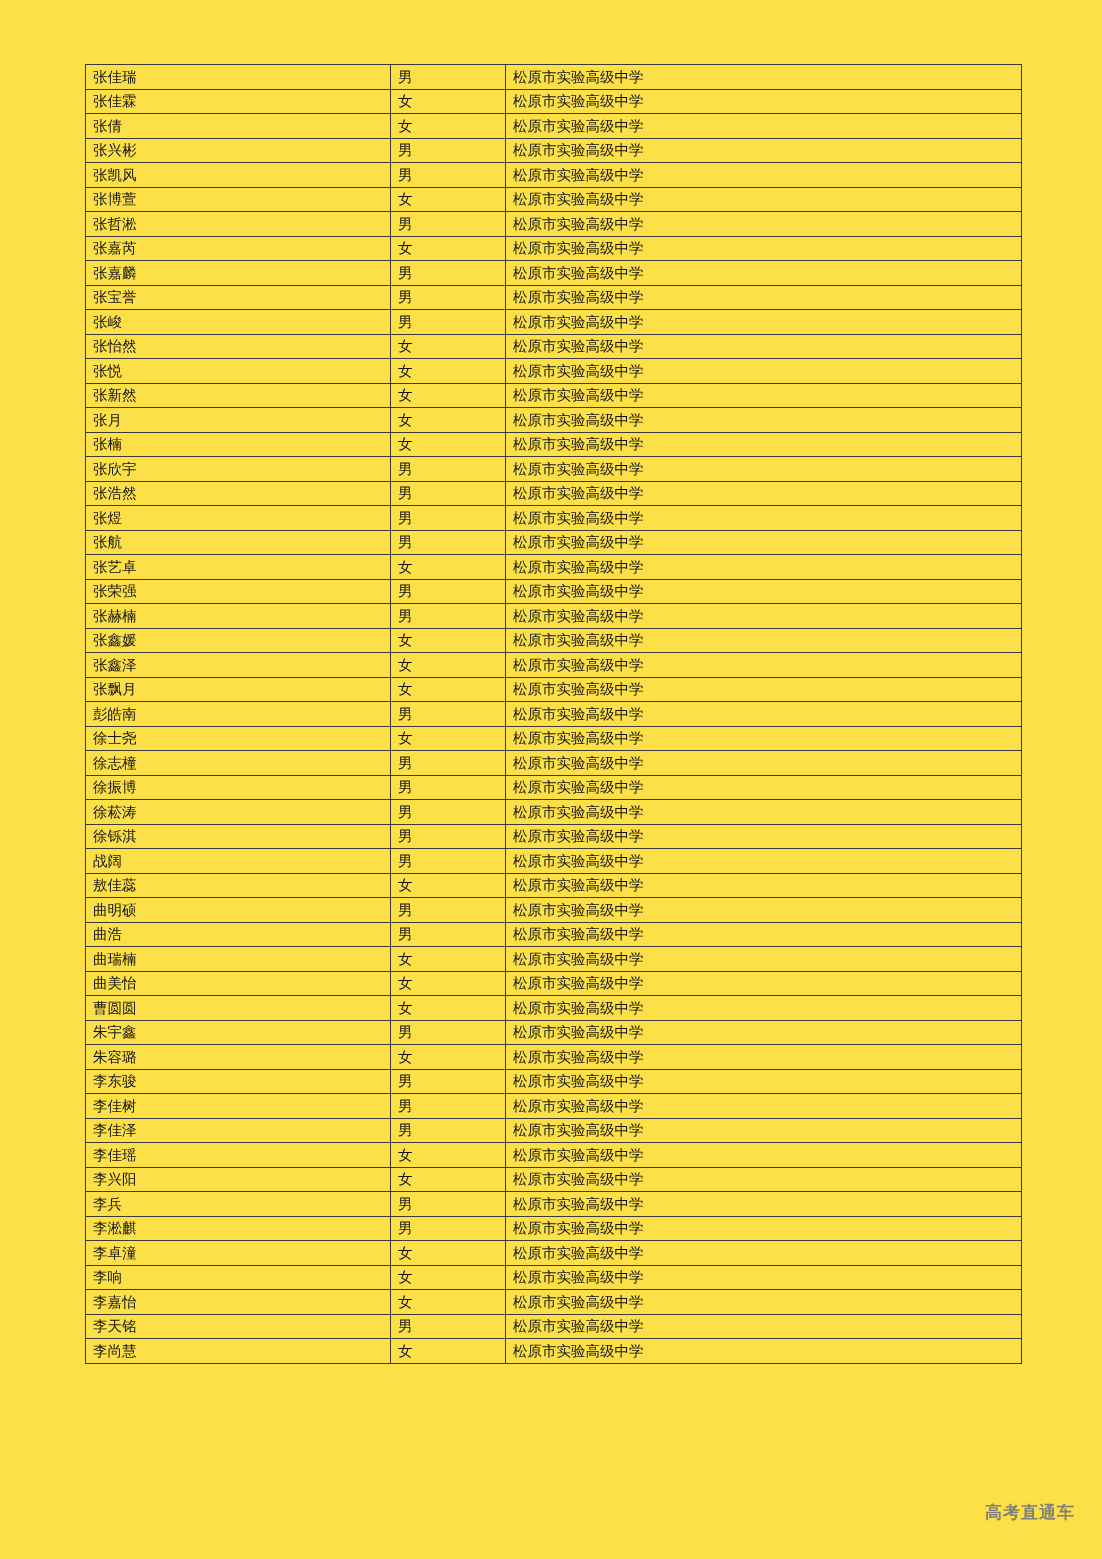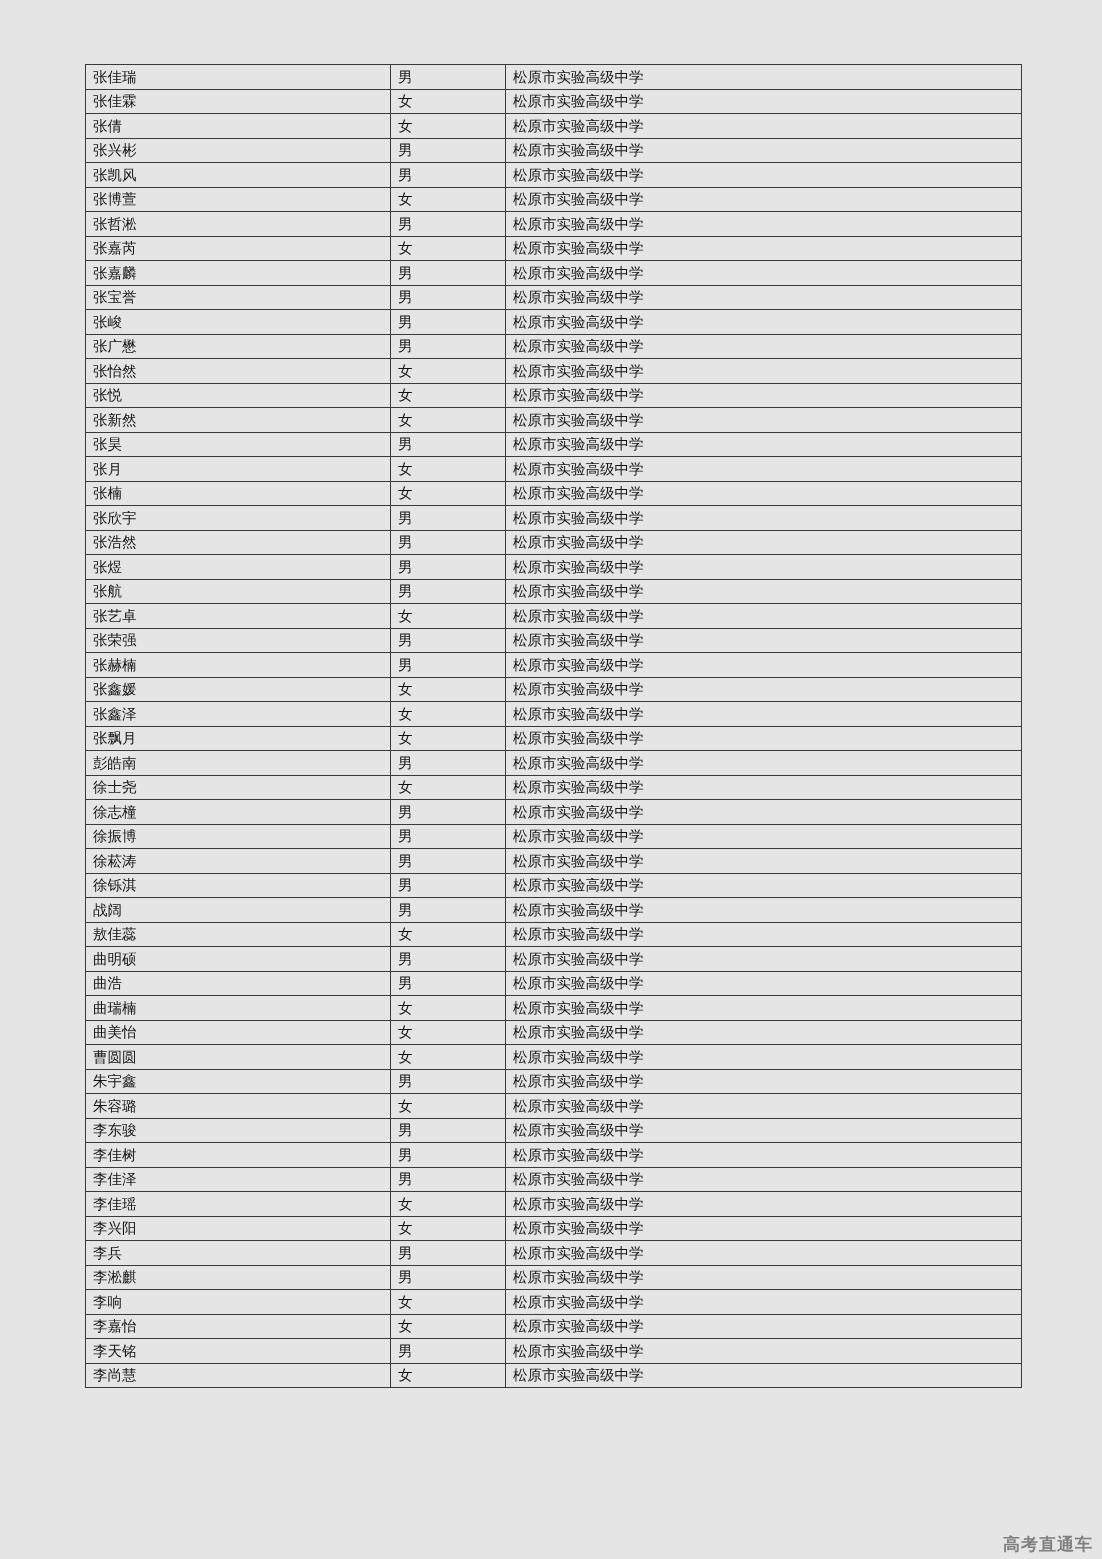--- a/index.html
+++ b/index.html
@@ -7,21 +7,21 @@
     width: 1102px;
     height: 1559px;
     background: #ffffff;
     font-family: "Liberation Serif", "DejaVu Serif", serif;
     position: relative;
     overflow: hidden;
   }
   .page {
     position: absolute;
     inset: 0;
-    background: #e5e5e5;
+    background: #fde047;
   }
   table.roster {
     position: absolute;
     left: 85px;
     top: 64px;
     width: 936px;
     border-collapse: collapse;
     table-layout: fixed;
   }
   table.roster td {
@@ -33,28 +33,27 @@
     vertical-align: middle;
     line-height: 1;
     white-space: nowrap;
     overflow: hidden;
   }
   td.col-name   { width: 305px; }
   td.col-gender { width: 115px; }
   td.col-school { width: 516px; }
   .watermark {
     position: absolute;
-    right: 9px;
+    right: 27px;
     top: 1501px;
     font-size: 17px;
     font-weight: 600;
     color: #7f7f7f;
     letter-spacing: 1px;
     font-family: "Liberation Sans", "DejaVu Sans", sans-serif;
-    margin-top: 32px;
   }
 </style>
 </head>
 <body>
 
 <div class="page">
 
   <table class="roster">
     <tbody id="roster-body">
         <tr>
@@ -106,45 +105,35 @@
           <td class="col-name">张宝誉</td>
           <td class="col-gender">男</td>
           <td class="col-school">松原市实验高级中学</td>
         </tr>
         <tr>
           <td class="col-name">张峻</td>
           <td class="col-gender">男</td>
           <td class="col-school">松原市实验高级中学</td>
         </tr>
         <tr>
-          <td class="col-name">张广懋</td>
-          <td class="col-gender">男</td>
-          <td class="col-school">松原市实验高级中学</td>
-        </tr>
-        <tr>
           <td class="col-name">张怡然</td>
           <td class="col-gender">女</td>
           <td class="col-school">松原市实验高级中学</td>
         </tr>
         <tr>
           <td class="col-name">张悦</td>
           <td class="col-gender">女</td>
           <td class="col-school">松原市实验高级中学</td>
         </tr>
         <tr>
           <td class="col-name">张新然</td>
           <td class="col-gender">女</td>
           <td class="col-school">松原市实验高级中学</td>
         </tr>
         <tr>
-          <td class="col-name">张昊</td>
-          <td class="col-gender">男</td>
-          <td class="col-school">松原市实验高级中学</td>
-        </tr>
-        <tr>
           <td class="col-name">张月</td>
           <td class="col-gender">女</td>
           <td class="col-school">松原市实验高级中学</td>
         </tr>
         <tr>
           <td class="col-name">张楠</td>
           <td class="col-gender">女</td>
           <td class="col-school">松原市实验高级中学</td>
         </tr>
         <tr>
@@ -298,20 +287,25 @@
           <td class="col-school">松原市实验高级中学</td>
         </tr>
         <tr>
           <td class="col-name">李兵</td>
           <td class="col-gender">男</td>
           <td class="col-school">松原市实验高级中学</td>
         </tr>
         <tr>
           <td class="col-name">李淞麒</td>
           <td class="col-gender">男</td>
+          <td class="col-school">松原市实验高级中学</td>
+        </tr>
+        <tr>
+          <td class="col-name">李卓潼</td>
+          <td class="col-gender">女</td>
           <td class="col-school">松原市实验高级中学</td>
         </tr>
         <tr>
           <td class="col-name">李响</td>
           <td class="col-gender">女</td>
           <td class="col-school">松原市实验高级中学</td>
         </tr>
         <tr>
           <td class="col-name">李嘉怡</td>
           <td class="col-gender">女</td>

